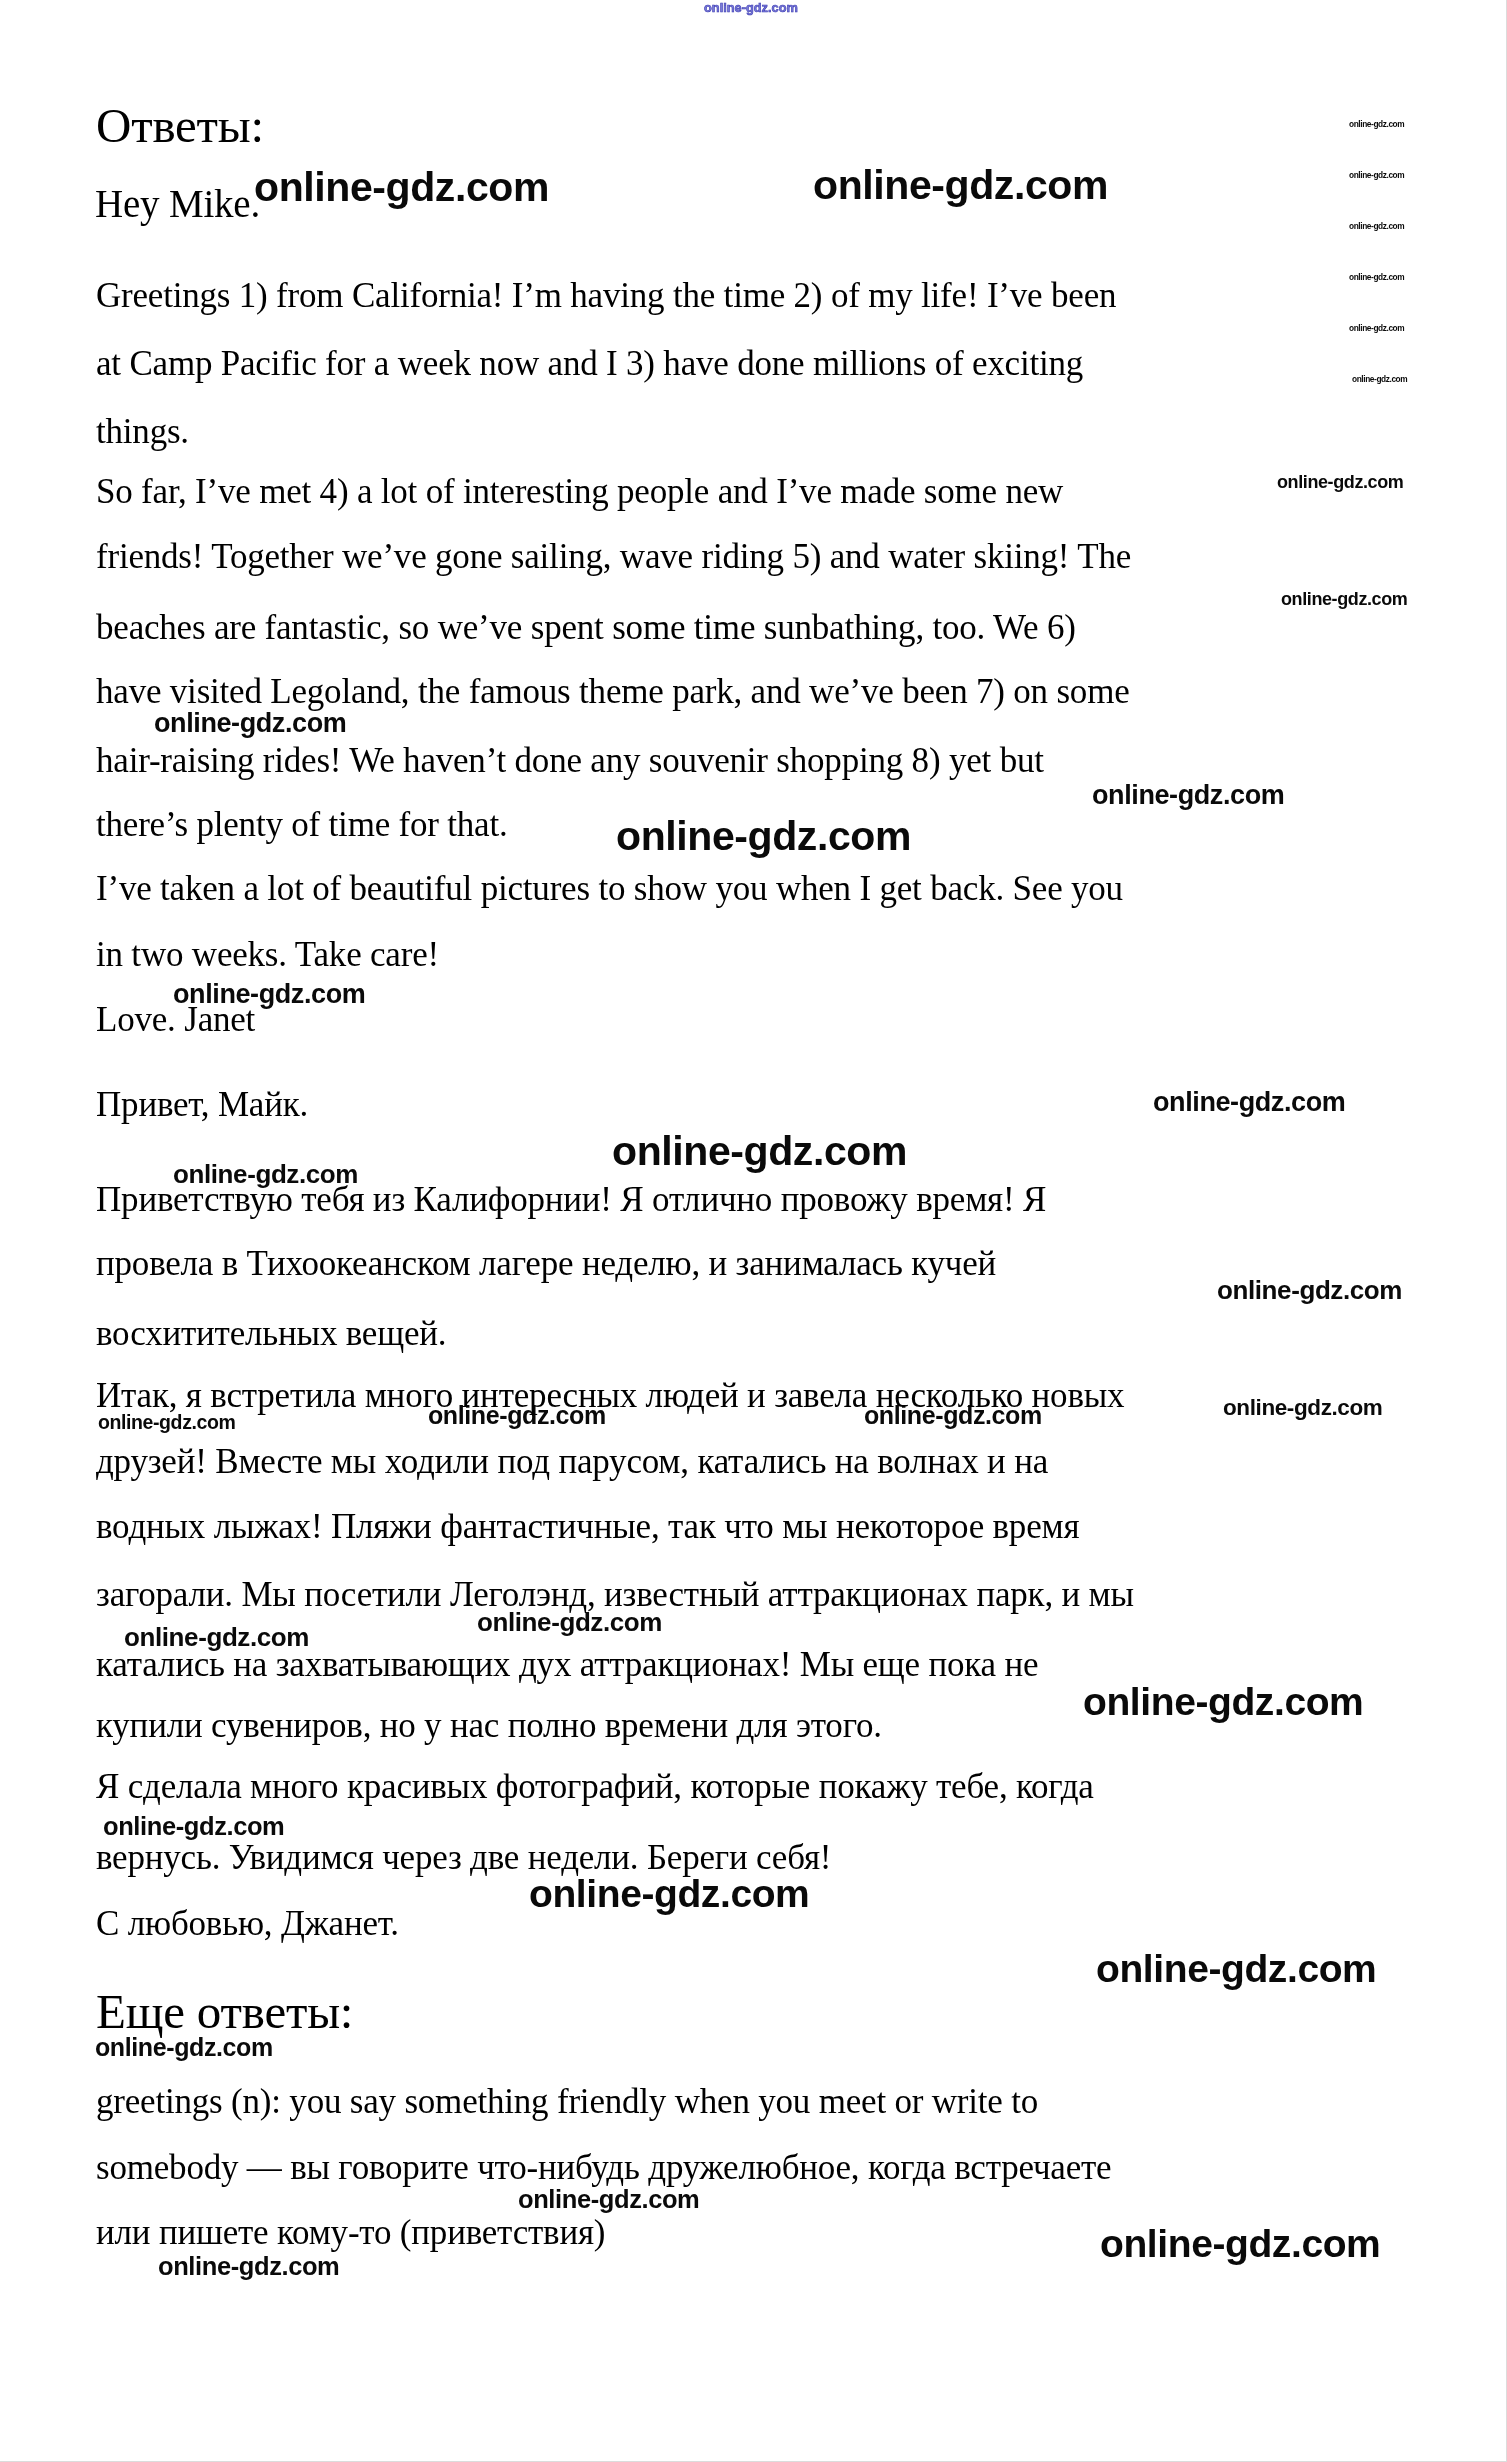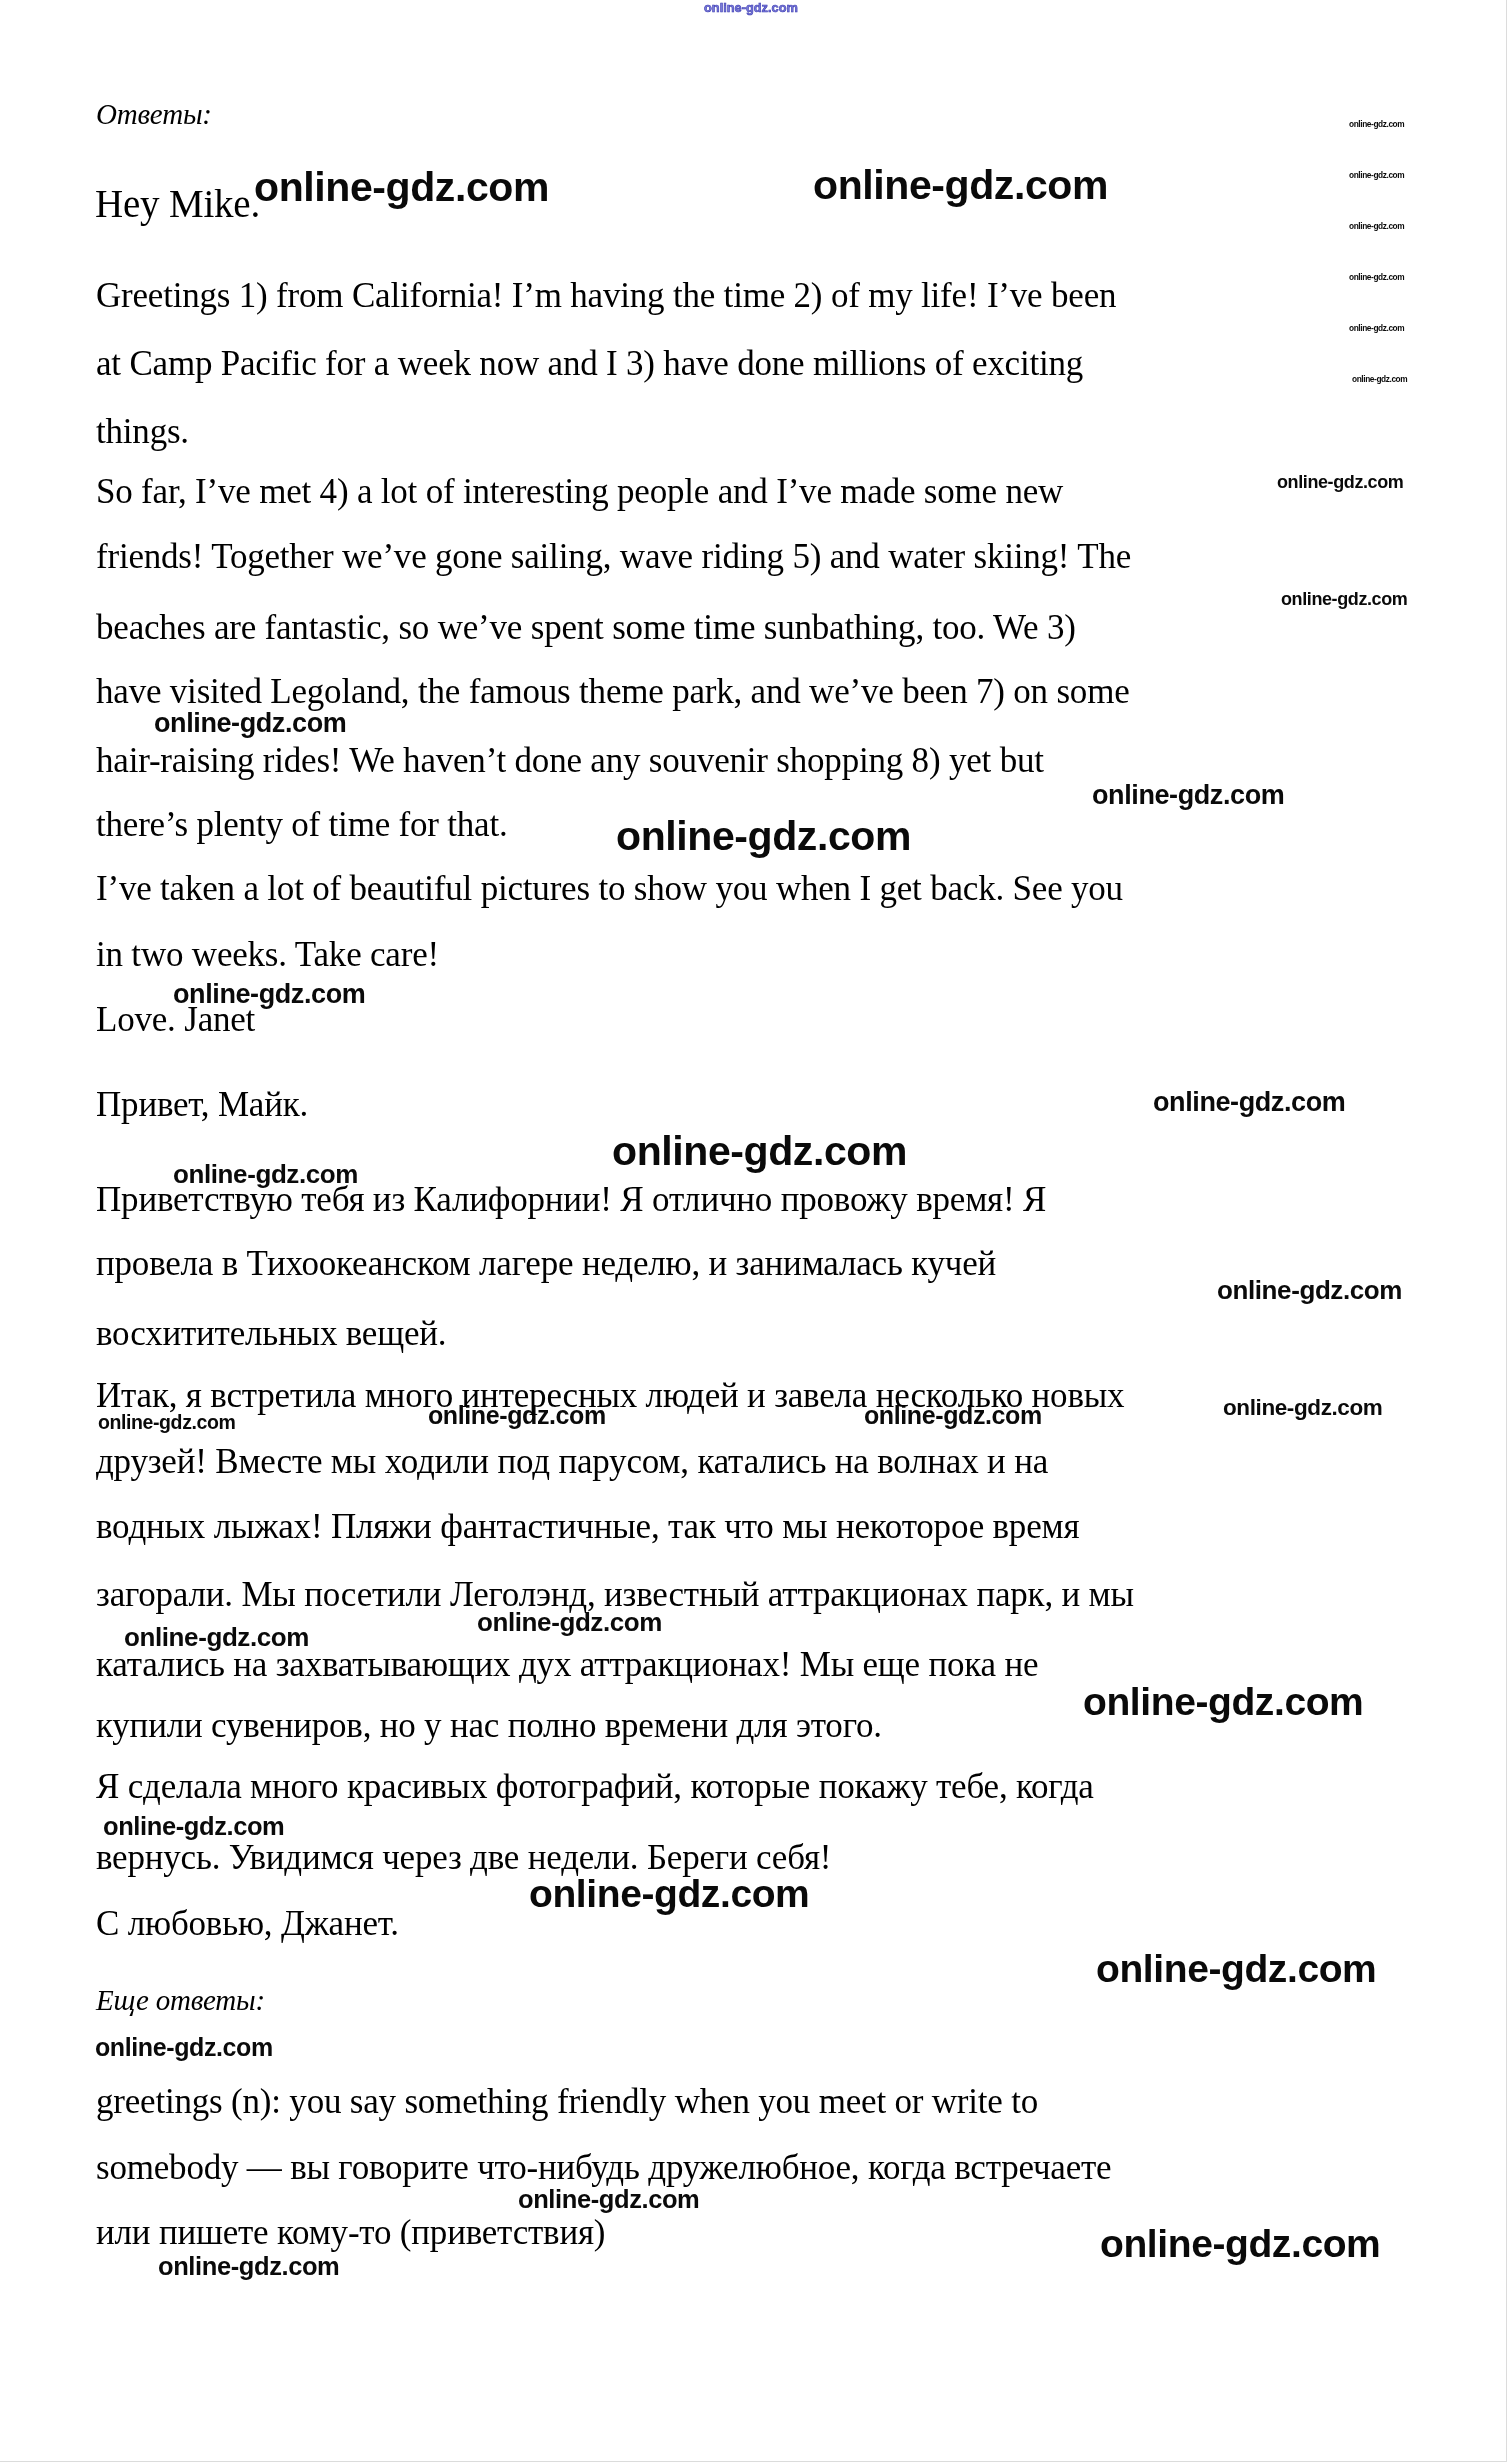--- a/index.html
+++ b/index.html
@@ -16,22 +16,21 @@
   .txt{
     position:absolute;
     white-space:nowrap;
     color:#000000;
     font-family:"Liberation Serif", serif;
     font-size:35px;
     line-height:1.15;
     letter-spacing:-0.2px;
   }
   .hdr{
-    font-style:italic;
-    font-size:29px;
+    font-size:49px;
   }
   .greet{
     font-size:39px;
   }
   .wm{
     position:absolute;
     white-space:nowrap;
     color:#0a0a0a;
     font-family:"Liberation Sans", sans-serif;
     font-weight:700;
@@ -99,21 +98,21 @@
   <div class="wm" style="left:158px;top:2254px;font-size:25.5px;">online-gdz.com</div>
 
   <div class="txt hdr" style="left:96px;top:98px;">Ответы:</div>
 
   <div class="txt greet" style="left:95px;top:182px;">Hey Mike.</div>
   <div class="txt" style="left:96px;top:276px;">Greetings 1) from California! I’m having the time 2) of my life! I’ve been</div>
   <div class="txt" style="left:96px;top:344px;text-align:center;">at Camp Pacific for a week now and I 3) have done millions of exciting</div>
   <div class="txt" style="left:96px;top:412px;">things.</div>
   <div class="txt" style="left:96px;top:472px;">So far, I’ve met 4) a lot of interesting people and I’ve made some new</div>
   <div class="txt" style="left:96px;top:537px;">friends! Together we’ve gone sailing, wave riding 5) and water skiing! The</div>
-  <div class="txt" style="left:96px;top:608px;">beaches are fantastic, so we’ve spent some time sunbathing, too. We 3)</div>
+  <div class="txt" style="left:96px;top:608px;">beaches are fantastic, so we’ve spent some time sunbathing, too. We 6)</div>
   <div class="txt" style="left:96px;top:672px;">have visited Legoland, the famous theme park, and we’ve been 7) on some</div>
   <div class="txt" style="left:96px;top:741px;">hair-raising rides! We haven’t done any souvenir shopping 8) yet but</div>
   <div class="txt" style="left:96px;top:805px;">there’s plenty of time for that.</div>
   <div class="txt" style="left:96px;top:869px;">I’ve taken a lot of beautiful pictures to show you when I get back. See you</div>
   <div class="txt" style="left:96px;top:935px;">in two weeks. Take care!</div>
   <div class="txt" style="left:96px;top:1000px;">Love. Janet</div>
 
   <div class="txt" style="left:96px;top:1085px;">Привет, Майк.</div>
   <div class="txt" style="left:96px;top:1180px;">Приветствую тебя из Калифорнии! Я отлично провожу время! Я</div>
   <div class="txt" style="left:96px;top:1244px;">провела в Тихоокеанском лагере неделю, и занималась кучей</div>

